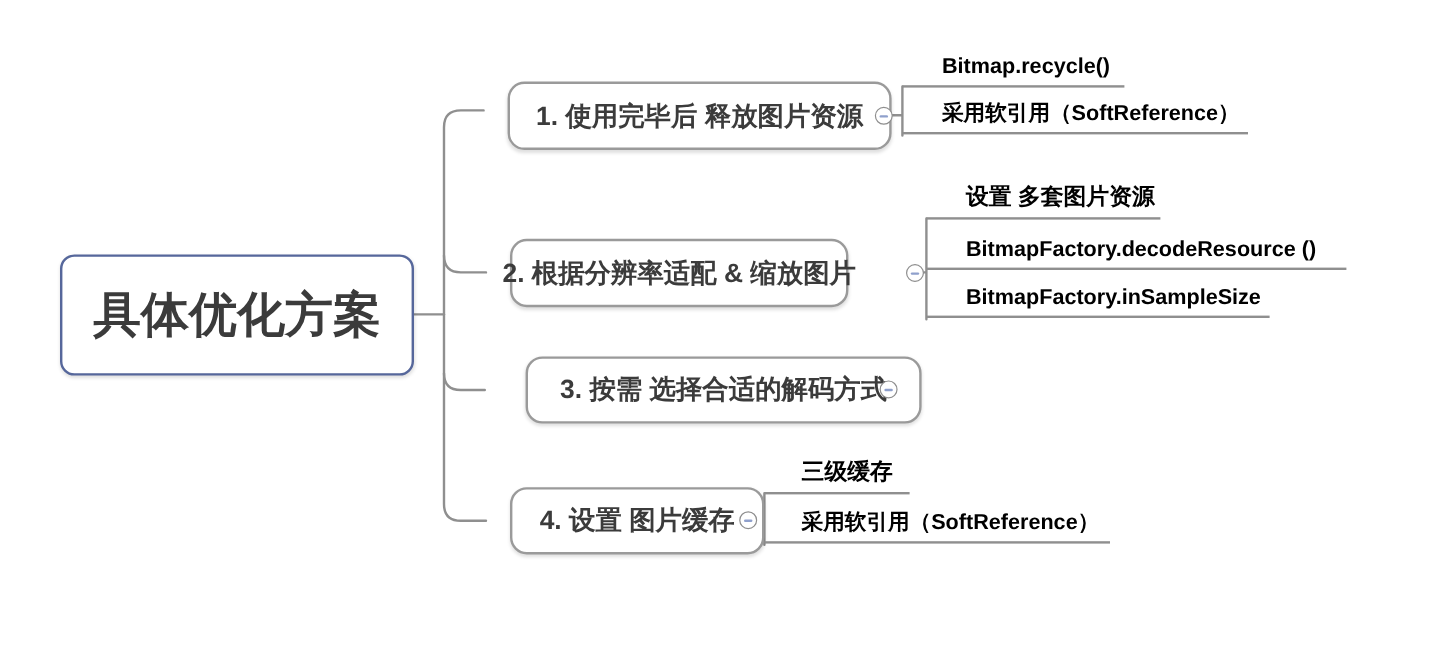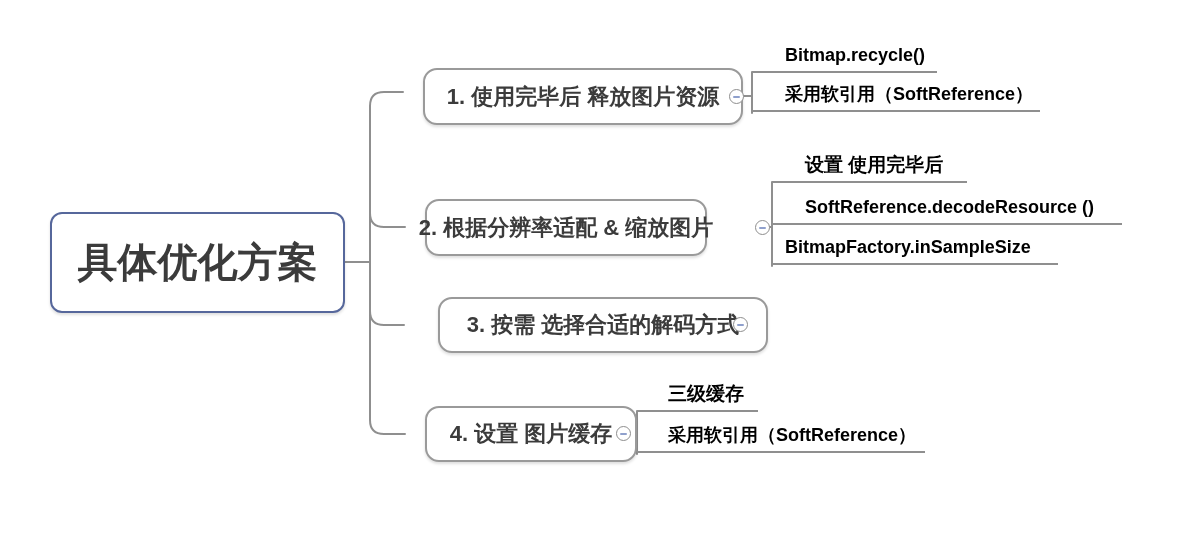--- a/index.html
+++ b/index.html
@@ -41,21 +41,21 @@
   .child{
     position:absolute;box-sizing:border-box;
     border-bottom:2px solid #8f8f8f;padding-bottom:5px;
     font-size:18px;font-weight:600;color:#000000;
     white-space:nowrap;line-height:22px;
   }
   .c11{left:752px;top:44px;width:185px;padding-left:33px}
   .c12{left:752px;top:83px;width:288px;padding-left:33px}
   .c21{left:772px;top:154px;width:195px;padding-left:33px;font-size:19px}
   .c22{left:772px;top:196px;width:350px;padding-left:33px}
-  .c23{left:772px;top:236px;width:286px;padding-left:13px}
+  .c23{left:772px;top:236px;width:286px;padding-left:33px}
   .c31{left:755px;top:296px;width:322px;padding-left:30px}
   .c41{left:637px;top:383px;width:121px;padding-left:31px;font-size:19px}
   .c42{left:637px;top:424px;width:288px;padding-left:31px}
 </style>
 </head>
 <body>
 
 <div class="canvas">
 
   <svg class="connectors" width="1200" height="539" viewBox="0 0 1200 539">
@@ -96,24 +96,24 @@
     <span>采用软引用（SoftReference）</span>
   </div>
 
   <div class="node branch b2">
     <span>2. 根据分辨率适配 &amp; 缩放图片</span>
   </div>
   <div class="toggle t2">
     <span class="minus"></span>
   </div>
   <div class="child c21">
-    <span>设置 使用完毕后</span>
+    <span>设置 多套图片资源</span>
   </div>
   <div class="child c22">
-    <span>SoftReference.decodeResource ()</span>
+    <span>BitmapFactory.decodeResource ()</span>
   </div>
   <div class="child c23">
     <span>BitmapFactory.inSampleSize</span>
   </div>
 
   <div class="node branch b3">
     <span>3. 按需 选择合适的解码方式</span>
   </div>
   <div class="toggle t3">
     <span class="minus"></span>

